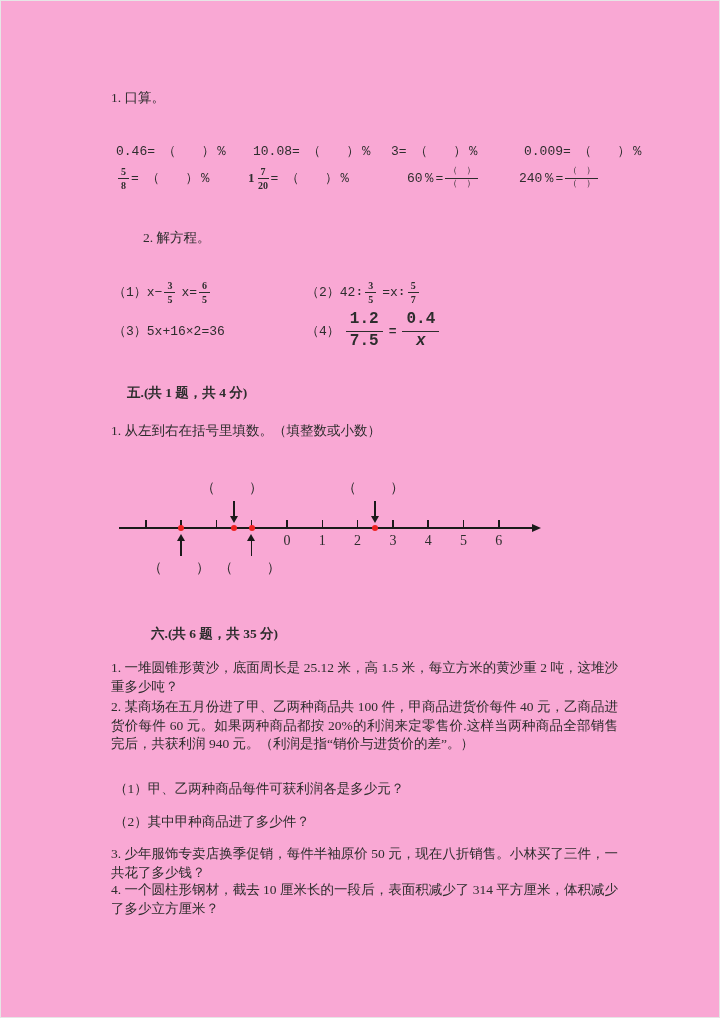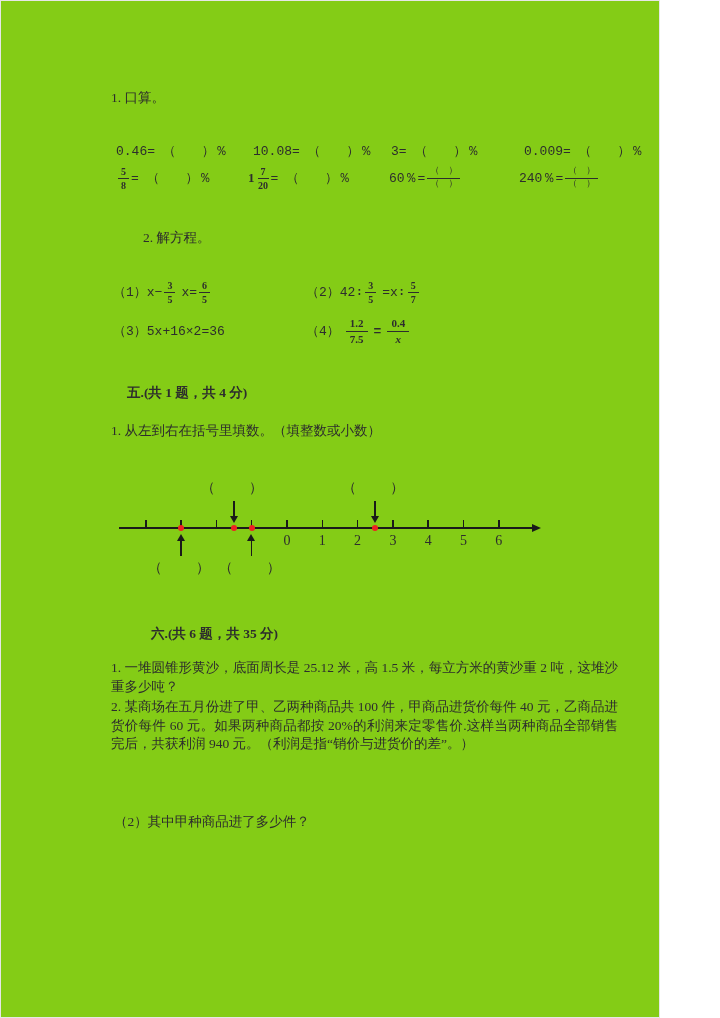--- a/index.html
+++ b/index.html
@@ -1,38 +1,38 @@
 <!DOCTYPE html>
 <html><head>
 <meta charset="utf-8">
 <style>
   html,body{margin:0;padding:0;background:#fff;}
   .page{
-    position:relative;width:660px;height:1018px;background:#84cc16;
+    position:relative;width:720px;height:1018px;background:#f9a8d4;
     border:1px solid #e6e6e6;box-sizing:border-box;overflow:hidden;
     font-family:"Liberation Serif","DejaVu Serif",serif;color:#2d2d2d;
   }
   .abs{position:absolute;}
   .txt{font-size:13.5px;line-height:18.5px;}
   .just{text-align:justify;}
   .bold{font-weight:700;}
   .math{
     font-family:"Liberation Mono","DejaVu Sans Mono",monospace;
     font-size:13px;white-space:nowrap;color:#2d2d2d;
   }
   .mrow{display:flex;align-items:center;height:34px;}
   
   .frac{display:inline-flex;flex-direction:column;align-items:center;
         vertical-align:middle;line-height:1.1;font-size:10px;font-weight:700;
         font-family:"Liberation Serif","DejaVu Serif",serif;margin:0 2px;}
   .frac .fn{border-bottom:1.2px solid #2d2d2d;padding:0 3px 1px;}
   .frac .fd{padding-top:1px;}
   .pfrac{font-size:9px;font-weight:400;
          font-family:"Liberation Mono","DejaVu Sans Mono",monospace;}
-  .bfrac{font-size:11px;font-weight:700;}
+  .bfrac{font-size:16px;font-weight:700;font-family:Liberation Mono, monospace;}
   .bfrac .fn{padding:0 4px 2px;border-bottom:1.6px solid #2d2d2d;}
   .it{font-style:italic;}
   .whole{font-weight:700;font-size:13px;
          font-family:"Liberation Serif","DejaVu Serif",serif;margin-right:1px;}
   .eqgap{display:inline-block;width:4px;}
   
   .nl-line{position:absolute;background:#1a1a1a;height:1.6px;}
   .nl-head{position:absolute;width:0;height:0;
            border-top:4px solid transparent;border-bottom:4px solid transparent;
            border-left:9px solid #1a1a1a;}
@@ -72,21 +72,21 @@
       <span> = （　　）％</span>
   </div>
   <div class="abs math mrow" style="left:247px;top:160px;">
     <span class="whole">1</span>
       <span class="frac">
         <span class="fn">7</span>
         <span class="fd">20</span>
       </span>
       <span> = （　　）％</span>
   </div>
-  <div class="abs math mrow" style="left:388px;top:160px;text-align:center;">
+  <div class="abs math mrow" style="left:406px;top:160px;text-align:center;">
     <span>60％=</span>
       <span class="frac pfrac">
         <span class="fn">（　）</span>
         <span class="fd">（　）</span>
       </span>
   </div>
   <div class="abs math mrow" style="left:518px;top:160px;">
     <span>240％=</span>
       <span class="frac pfrac">
         <span class="fn">（　）</span>
@@ -181,15 +181,18 @@
       <div class="nl-arrow up" style="left:245.7px;top:63px;"></div>
       <div class="nl-paren" style="left:217.7px;top:88px;">（　　）</div>
       <div class="nl-dot" style="left: 371.25px; top: 53.8px; background: rgb(238, 34, 34);"></div>
       <div class="nl-arrow down" style="left:369.25px;top:30px;"></div>
       <div class="nl-paren" style="left:341.25px;top:8px;">（　　）</div>
     </div>
 
   <div class="abs txt bold" style="left:110px;top:624px;margin-left:40px;">六.(共 6 题，共 35 分)</div>
   <div class="abs txt just" style="left:110px;top:658px;width:507px;">1. 一堆圆锥形黄沙，底面周长是 25.12 米，高 1.5 米，每立方米的黄沙重 2 吨，这堆沙重多少吨？</div>
   <div class="abs txt just" style="left:110px;top:697px;width:507px;">2. 某商场在五月份进了甲、乙两种商品共 100 件，甲商品进货价每件 40 元，乙商品进货价每件 60 元。如果两种商品都按 20%的利润来定零售价.这样当两种商品全部销售完后，共获利润 940 元。（利润是指“销价与进货价的差”。）</div>
+  <div class="abs txt" style="left:113px;top:779px;">（1）甲、乙两种商品每件可获利润各是多少元？</div>
   <div class="abs txt" style="left:113px;top:812px;">（2）其中甲种商品进了多少件？</div>
+  <div class="abs txt just" style="left:110px;top:844px;width:507px;">3. 少年服饰专卖店换季促销，每件半袖原价 50 元，现在八折销售。小林买了三件，一共花了多少钱？</div>
+  <div class="abs txt just" style="left:110px;top:880px;width:507px;">4. 一个圆柱形钢材，截去 10 厘米长的一段后，表面积减少了 314 平方厘米，体积减少了多少立方厘米？</div>
 
 </div>
 
 </body></html>

